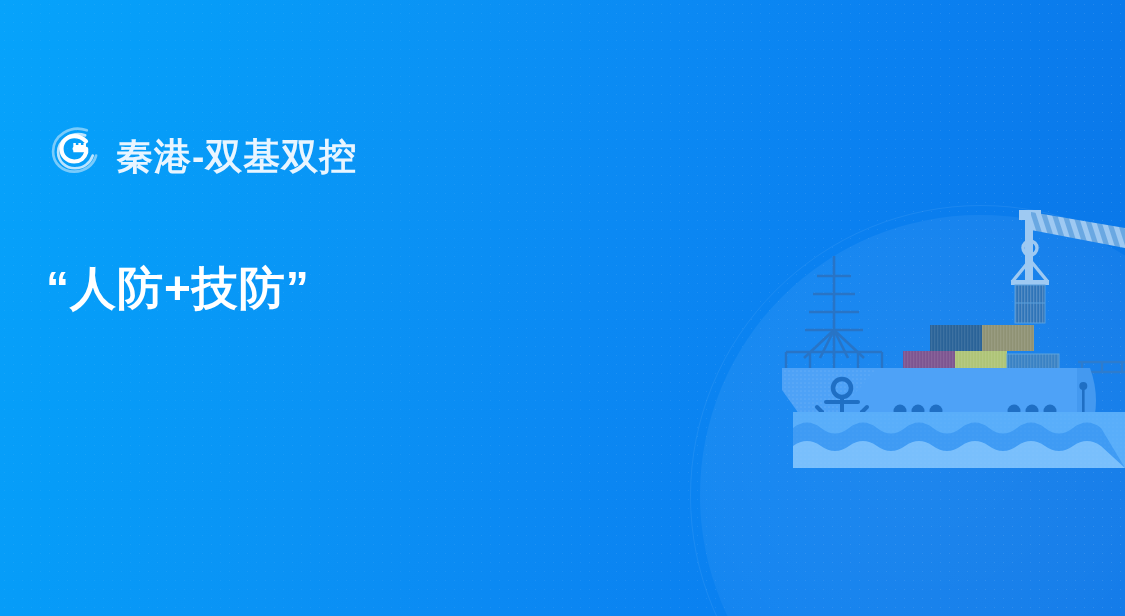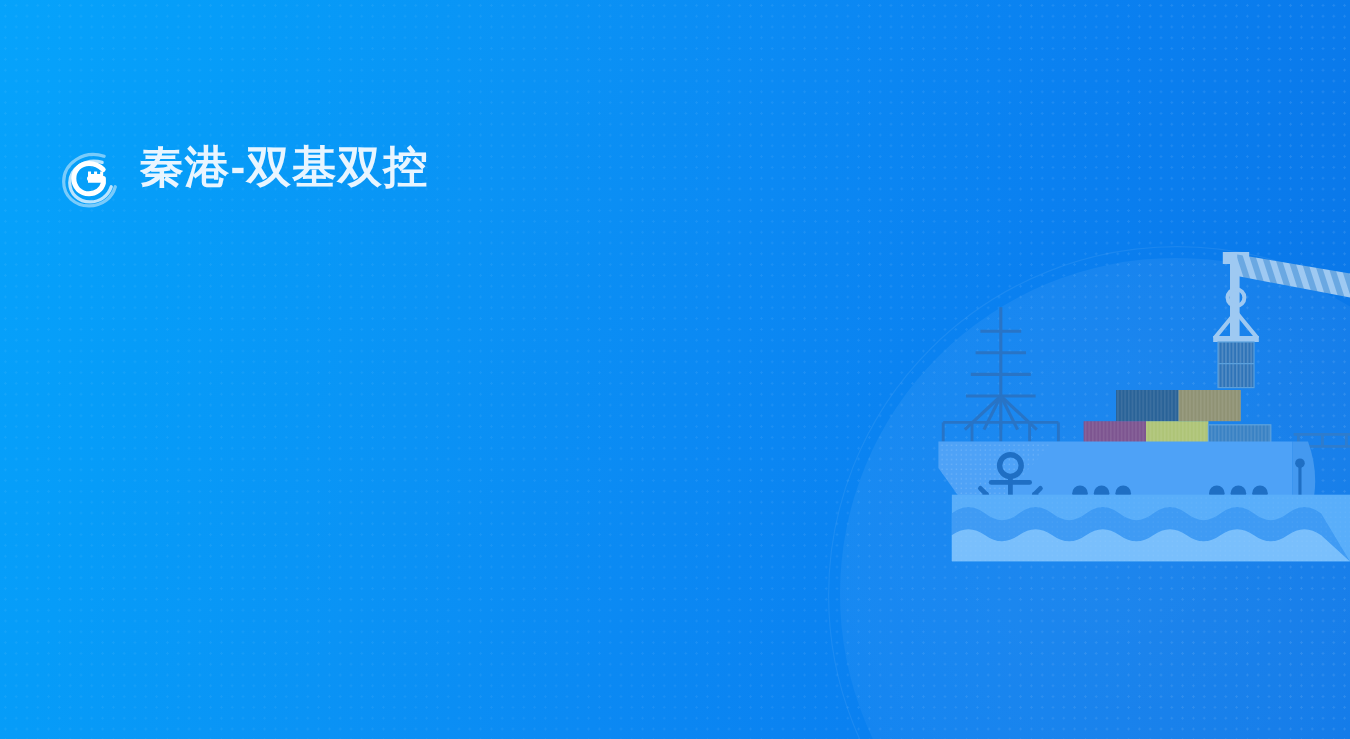--- a/index.html
+++ b/index.html
@@ -67,21 +67,21 @@
     border: 1px solid rgba(255,255,255,0.07);
     pointer-events: none;
   }
 
   
   .brand {
     position: absolute;
     left: 48px;
     top: 121px;
     display: flex;
-    align-items: flex-start;
+    align-items: flex-end;
     gap: 14px;
   }
   .brand-mark { width: 54px; height: 54px; display: block; }
   .brand-name {
     font-size: 37px;
     line-height: 1;
     font-weight: 700;
     color: #e8f5ff;
     letter-spacing: 1px;
     white-space: nowrap;
@@ -131,20 +131,21 @@
 
       <path d="M45 24 C41 20 36 18 31 18 C22.5 18 16 24.5 16 33 C16 41.5 22.5 48 31 48
                C38 48 43.6 43.6 45.2 37.4 L45.2 33 L31.5 33" fill="none" stroke="#ffffff" stroke-width="5" stroke-linecap="round" stroke-linejoin="round"></path>
 
       <path d="M30 30 L30 26 L33 26 L33 28.5 L36 28.5 L36 26 L39 26 L39 28.5 L42 28.5 L42 26 L45 26 L45 37 L30 37 Z" fill="#ffffff"></path>
     </svg>
     <div class="brand-name">秦港-双基双控</div>
   </div>
 
   <div class="headline">
+    <div class="headline-line">“人防+技防”</div>
   </div>
 
   <div class="illustration">
     <svg width="365" height="300" viewBox="0 0 365 300">
       <defs>
         <pattern id="dots" width="4" height="4" patternUnits="userSpaceOnUse">
           <circle cx="1" cy="1" r="0.55" fill="rgba(255,255,255,0.22)"></circle>
         </pattern>
         <pattern id="craneStripe" width="10" height="10" patternUnits="userSpaceOnUse" patternTransform="rotate(-18)">
           <rect width="10" height="10" fill="#9ec9f2"></rect>

